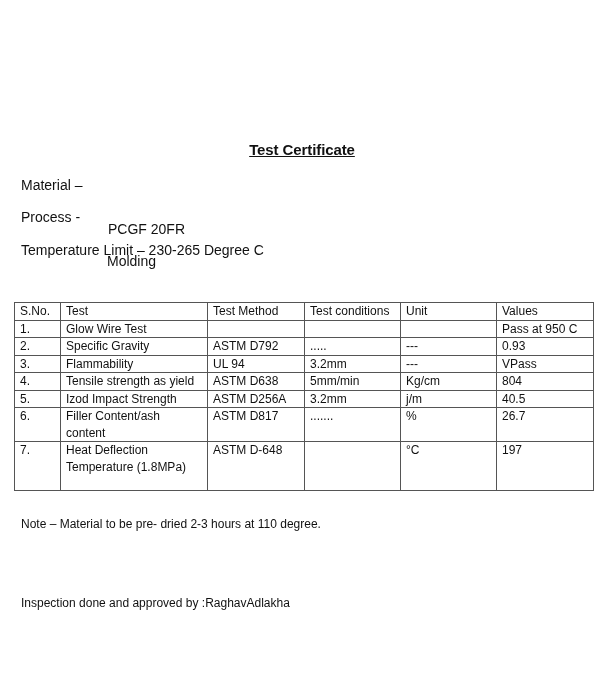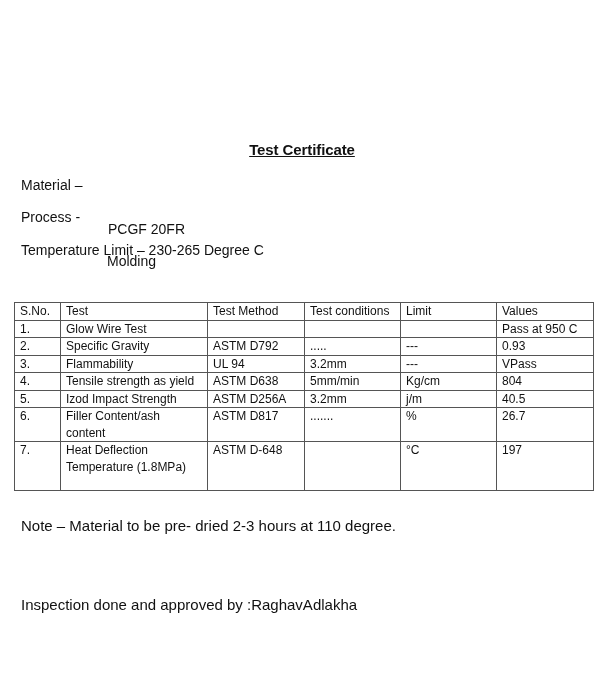--- a/index.html
+++ b/index.html
@@ -67,21 +67,21 @@
     col.c-sno { width: 46px; }
     col.c-test { width: 147px; }
     col.c-method { width: 97px; }
     col.c-cond { width: 96px; }
     col.c-unit { width: 96px; }
     col.c-val { width: 97px; }
 
     .note {
       position: absolute;
       left: 21px;
-      font-size: 15px;
+      font-size: 12px;
       white-space: nowrap;
     }
     #note1 { top: 517px; }
     #note2 { top: 548px; margin-top: 48px; }
   </style>
 </head>
 <body>
 
 <div class="title">Test Certificate</div>
 
@@ -105,21 +105,21 @@
       <col class="c-cond">
       <col class="c-unit">
       <col class="c-val">
   </colgroup>
   <thead>
     <tr>
       <th>S.No.</th>
       <th>Test</th>
       <th>Test Method</th>
       <th>Test conditions</th>
-      <th>Limit</th>
+      <th>Unit</th>
       <th>Values</th>
     </tr>
   </thead>
   <tbody>
     <tr>
       <td>1.</td>
       <td>Glow Wire Test</td>
       <td></td>
       <td></td>
       <td></td>

